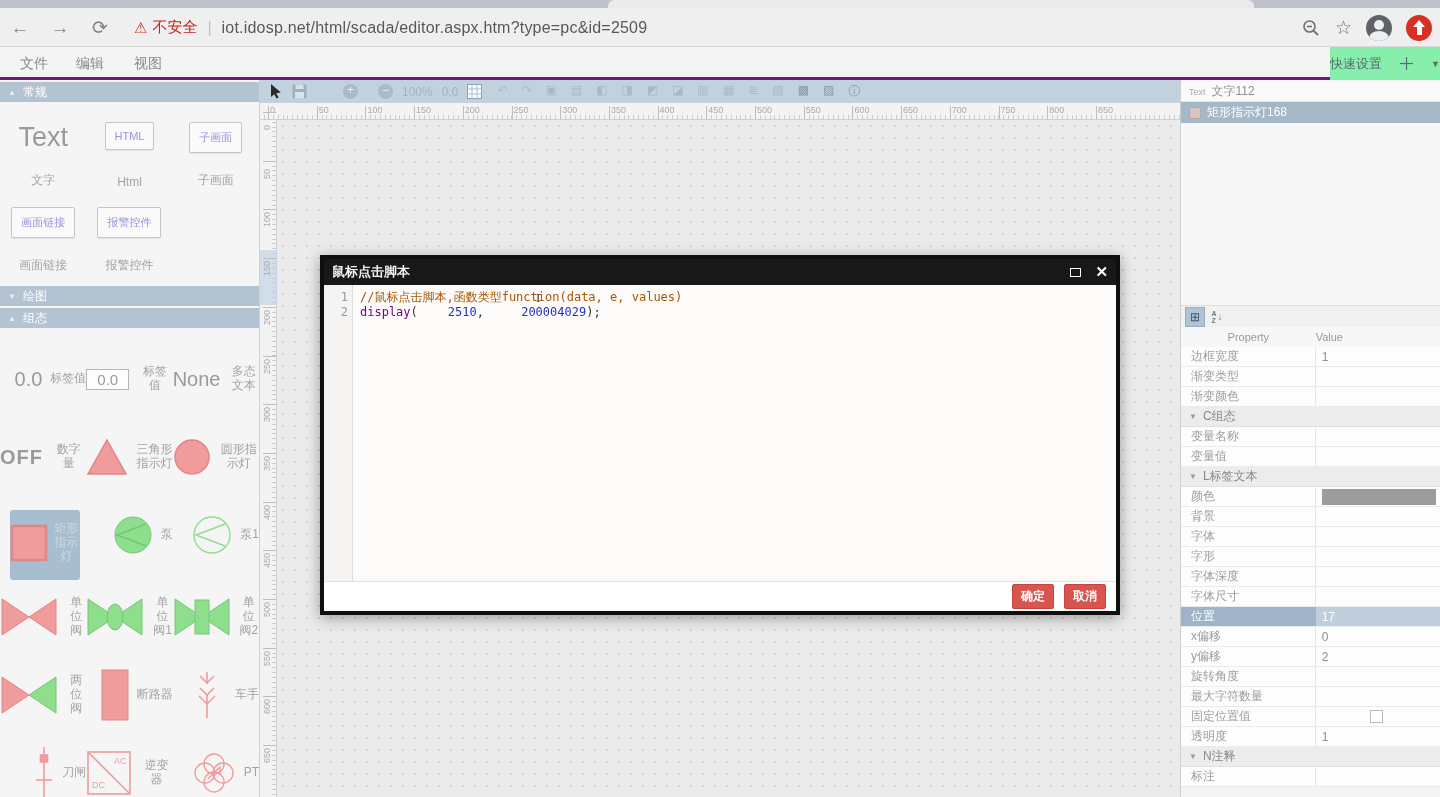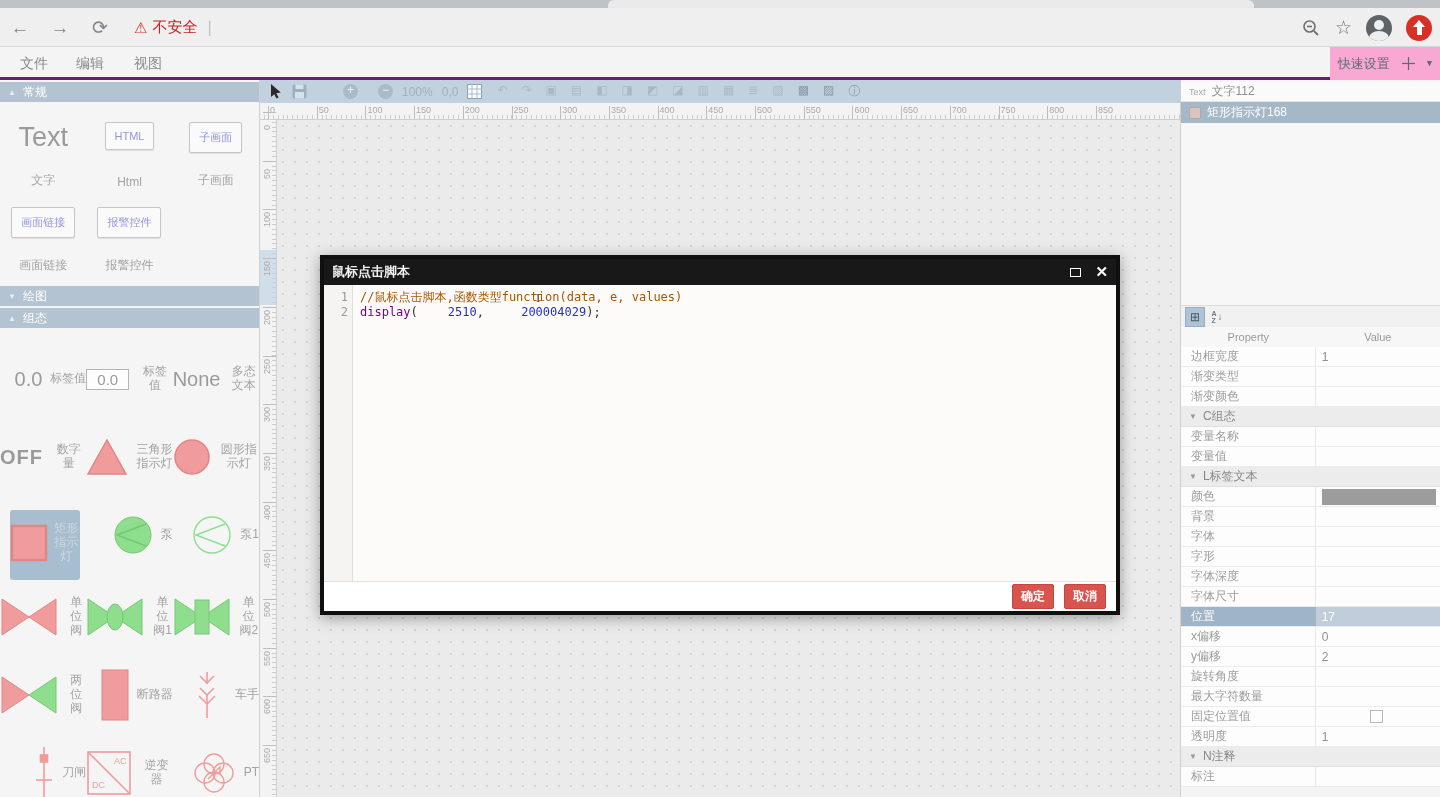--- a/index.html
+++ b/index.html
@@ -19,21 +19,21 @@
   .avatar { width:26px; height:26px; border-radius:50%; background:#5f6368; position:relative; overflow:hidden; }
   .avatar::before { content:""; position:absolute; left:8px; top:5px; width:10px; height:10px; border-radius:50%; background:#eceff1; }
   .avatar::after { content:""; position:absolute; left:3px; top:16px; width:20px; height:14px; border-radius:50%; background:#eceff1; }
   .update { width:26px; height:26px; border-radius:50%; background:#d93025; position:relative; }
   .update::before { content:""; position:absolute; left:7px; top:5px; border-left:6px solid transparent; border-right:6px solid transparent; border-bottom:7px solid #fff; }
   .update::after { content:""; position:absolute; left:10.5px; top:11px; width:5px; height:9px; background:#fff; }
 
   
   .menubar { position:absolute; left:0; top:47px; width:1440px; height:33px; background:#f4f4f4; border-bottom:3px solid #701a75; }
   .menu-item { position:absolute; top:8px; color:#8a8a8a; font-size:14px; cursor:pointer; }
-  .menu-right { position:absolute; right:0; top:0; width:110px; height:33px; background:#f9a8d4; display:flex; align-items:center; justify-content:center; gap:12px; color:#5d6a75; font-size:13px;font-family:Liberation Mono, monospace; }
+  .menu-right { position:absolute; right:0; top:0; width:110px; height:33px; background:#86efac; display:flex; align-items:center; justify-content:center; gap:18px; color:#5d6a75; font-size:13px; }
   .menu-right .tri { font-size:9px; color:#5d6a75; }
 
   
   .main { position:absolute; left:0; top:80px; width:1440px; height:717px; }
 
   
   .palette { position:absolute; left:0; top:0; width:260px; height:717px; background:#f5f5f5; border-right:1px solid #d0d0d0; overflow:hidden; }
   .sec-head { height:20px; background:#b4c3d1; color:#fff; font-size:12px; display:flex; align-items:center; gap:7px; padding-left:8px; margin-top:2px; cursor:pointer; }
   .sec-head .tri { font-size:8px; color:#e8eef3; }
   .pal-grid { display:grid; grid-template-columns:repeat(3,1fr); }
@@ -91,21 +91,21 @@
   .obj-row.selected { background:#a5b8c7; color:#fff; height:21px; border-bottom:none; }
   .obj-ic { width:12px; height:12px; background:#d9c4c0; border:1px solid #b9a7a3; border-radius:2px; }
   .insp-spacer { height:182px; background:#f7f7f7; }
   .prop-toolbar { height:22px; background:#f1f1f1; display:flex; align-items:center; gap:2px; padding-left:4px; border-top:1px solid #ddd; }
   .pt-ic1 { width:20px; height:20px; background:#aec3d6; border:1px solid #98aec0; color:#44586b; font-size:12px; text-align:center; line-height:18px; cursor:pointer; }
   .pt-ic2 { width:20px; height:20px; color:#6b7b88; cursor:pointer; display:flex; align-items:center; justify-content:center; gap:1px; }
   .pt-az { display:flex; flex-direction:column; font-size:7px; line-height:7px; font-weight:bold; }
   .pt-ar { font-size:10px; }
   .prop-head { height:20px; display:flex; font-size:11px; color:#9a9a9a; align-items:center; background:#f7f7f7; }
   .prop-head .h1 { width:52%; text-align:center; }
-  .prop-head .h2 { width:48%; text-align:center; }
+  .prop-head .h2 { width:48%; text-align:left; }
   .prop-row { height:20px; display:flex; font-size:12px; border-bottom:1px solid #ebebeb; background:#fdfdfd; }
   .pcell { width:52%; color:#9d9d9d; padding-left:10px; display:flex; align-items:center; border-right:1px solid #e8e8e8; }
   .vcell { width:48%; color:#909090; padding-left:6px; display:flex; align-items:center; }
   .prop-row.sel .pcell { background:#9fb4c6; color:#fff; border-right:none; }
   .prop-row.sel .vcell { background:#c0cedb; color:#fff; }
   .prop-group { height:20px; background:#ececec; color:#888; font-size:12px; display:flex; align-items:center; gap:6px; padding-left:8px; border-bottom:1px solid #e0e0e0; cursor:pointer; }
   .prop-group .tri { font-size:8px; color:#999; }
   .swatch { width:100%; height:16px; margin-right:4px; }
   .chk { width:13px; height:13px; border:1px solid #b9b9b9; background:#fff; margin-left:48px; }
 
@@ -120,20 +120,21 @@
     </div>
   <div class="urlrow">
     <span class="nav-ic">←</span>
     <span class="nav-ic">→</span>
     <span class="nav-ic">⟳</span>
     <span class="warn">
       <span style="color:#d93025;">⚠</span>
       <span>不安全</span>
     </span>
     <span class="sep">|</span>
+    <span class="url">iot.idosp.net/html/scada/editor.aspx.htm?type=pc&amp;id=2509</span>
   </div>
   <div class="chrome-right">
     <svg width="20" height="20" viewBox="0 0 20 20">
         <circle cx="8.5" cy="8.5" r="5.5" fill="none" stroke="#6b7075" stroke-width="1.6"></circle>
         <line x1="6" y1="8.5" x2="11" y2="8.5" stroke="#6b7075" stroke-width="1.6"></line>
         <line x1="12.8" y1="12.8" x2="17" y2="17" stroke="#6b7075" stroke-width="1.8"></line>
       </svg>
     <span class="star">☆</span>
     <span class="avatar"></span>
     <span class="update"></span>

